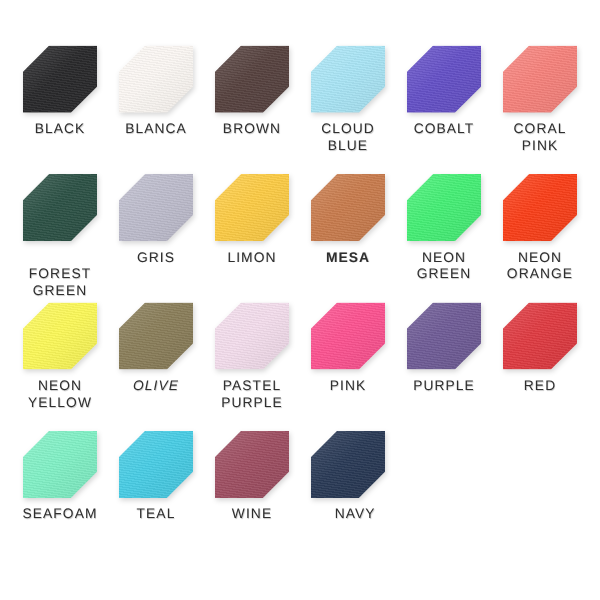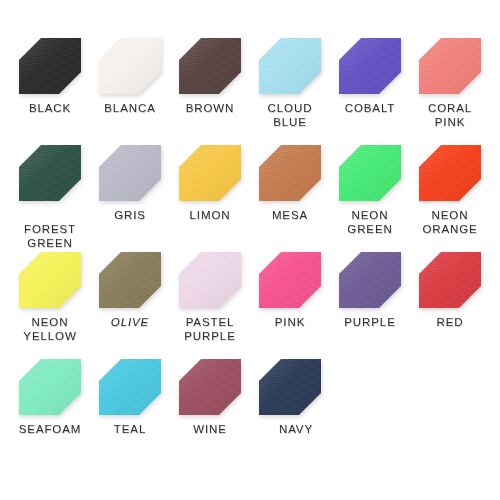--- a/index.html
+++ b/index.html
@@ -130,21 +130,21 @@
     <div class="swatch-cell">
       <div class="swatch-chip-wrap">
         <div class="swatch-chip" style="background-color: rgb(251, 203, 70);"></div>
       </div>
       <div class="swatch-label" style="color: rgb(47, 47, 47);">LIMON</div>
     </div>
     <div class="swatch-cell">
       <div class="swatch-chip-wrap">
         <div class="swatch-chip" style="background-color: rgb(200, 124, 78);"></div>
       </div>
-      <div class="swatch-label" style="color: rgb(47, 47, 47);">MESA</div>
+      <div class="swatch-label" style="color: rgb(47, 47, 47); font-weight: bold;">MESA</div>
     </div>
     <div class="swatch-cell">
       <div class="swatch-chip-wrap">
         <div class="swatch-chip" style="background-color: rgb(70, 238, 118);"></div>
       </div>
       <div class="swatch-label" style="color: rgb(47, 47, 47);">NEON
 GREEN</div>
     </div>
     <div class="swatch-cell">
       <div class="swatch-chip-wrap">

